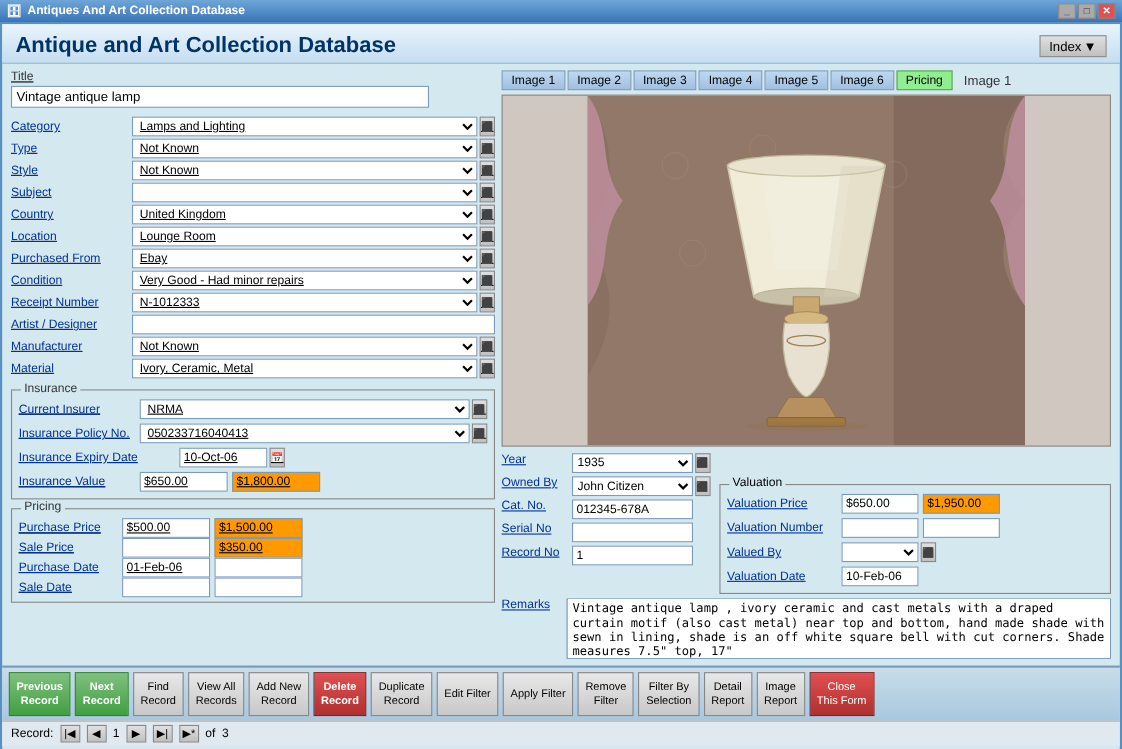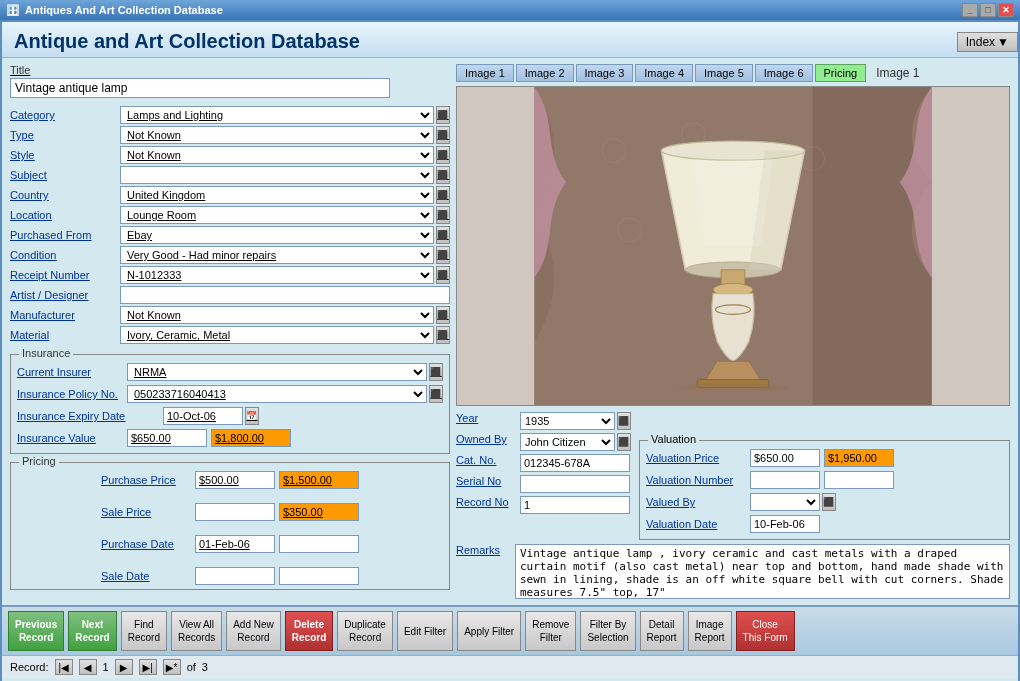--- a/index.html
+++ b/index.html
@@ -26,21 +26,21 @@
 
     .app-window {
       background: #d4e8f0;
       border: 2px solid #5a90c0;
       min-height: 681px;
       position: relative;
     }
 
     .app-header {
       background: linear-gradient(to bottom, #e8f4fc, #c5ddf0);
-      padding: 8px 0 4px 12px;
+      padding: 8px 12px 4px 12px;
       display: flex;
       align-items: center;
       justify-content: space-between;
       border-bottom: 1px solid #8ab8d8;
     }
     .app-title {
       font-size: 20px;
       font-weight: bold;
       color: #003366;
     }
@@ -146,23 +146,22 @@
     .insurance-grid {
       display: flex;
       flex-direction: column;
       gap: 2px;
       margin-top: 4px;
     }
 
     .pricing-grid {
       display: flex;
       flex-direction: column;
-      gap: 14px;
+      gap: 0;
       margin-top: 4px;
-      align-items: center;
     }
 
     .pricing-row {
       display: flex;
       align-items: center;
       gap: 4px;
     }
     .pricing-label {
       width: 90px;
       color: #003399;
@@ -261,21 +260,21 @@
       font-size: 11px;
       height: 18px;
       padding: 1px 3px;
     }
     .mini-select-wrap {
       display: flex;
       align-items: center;
       gap: 2px;
     }
     .mini-select {
-      width: 95px;
+      width: 110px;
       border: 1px solid #7a9abc;
       background: white;
       font-size: 11px;
       height: 18px;
     }
 
     .valuation-box {
       border: 1px solid #888;
       padding: 4px 6px;
       position: relative;

